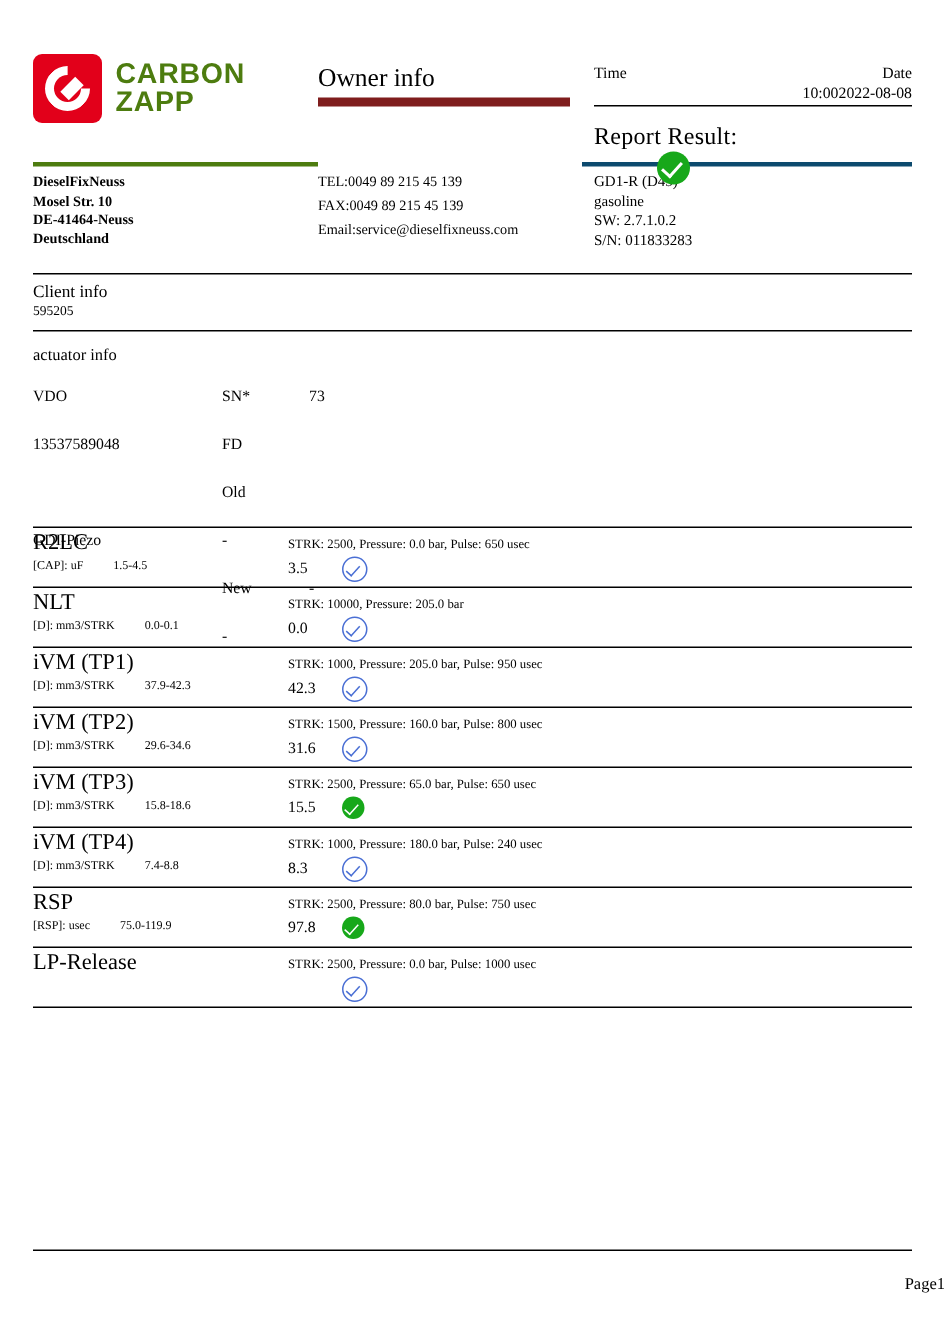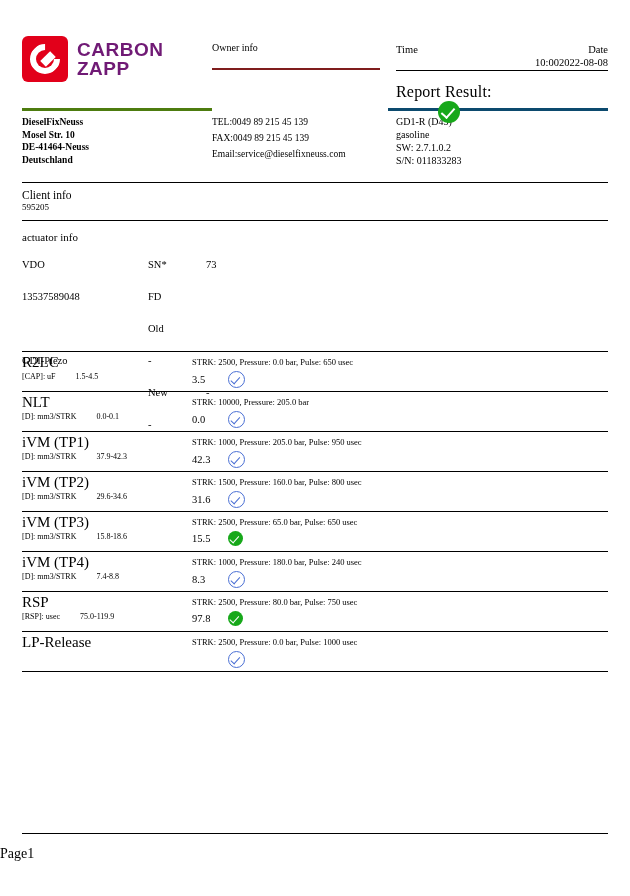--- a/index.html
+++ b/index.html
@@ -60,30 +60,30 @@
     background: #ffffff;
     transform: rotate(-45deg);
   }
   .logo-text {
     margin-left: 9px;
     font-family: "Liberation Sans", sans-serif;
     font-weight: bold;
     font-size: 19px;
     line-height: 19px;
     letter-spacing: 0.5px;
-    color: #701a75;
+    color: #4d7c0f;
   }
   .owner-cell {
     width: 176px;
     padding-top: 18px;
   }
   .owner-label {
-    font-size: 10px;
-    padding-bottom: 15px;
-    border-bottom: 2px solid #7f1d1d;
+    font-size: 17px;
+    padding-bottom: 3px;
+    border-bottom: 6px solid #7f1d1d;
     width: 168px;
   }
   .timedate-cell {
     flex: 1;
     padding-top: 20px;
     padding-left: 8px;
   }
   .td-row {
     display: flex;
     justify-content: space-between;
@@ -226,22 +226,23 @@
   .t-value { font-size: 10.5px; min-width: 28px; }
 
   .tests-bottom { border-top: 1px solid #000; }
 
   
   .footer {
     position: absolute;
     left: 0;
     right: 0;
     bottom: 34px;
-    text-align: left;
-    font-size: 14px;
+    text-align: right;
+    font-size: 11px;
+    padding-left: 15px;
   }
   .footer-rule {
     position: absolute;
     left: 22px;
     right: 22px;
     bottom: 62px;
     border-top: 1px solid #000;
   }
 </style>
 </head>

